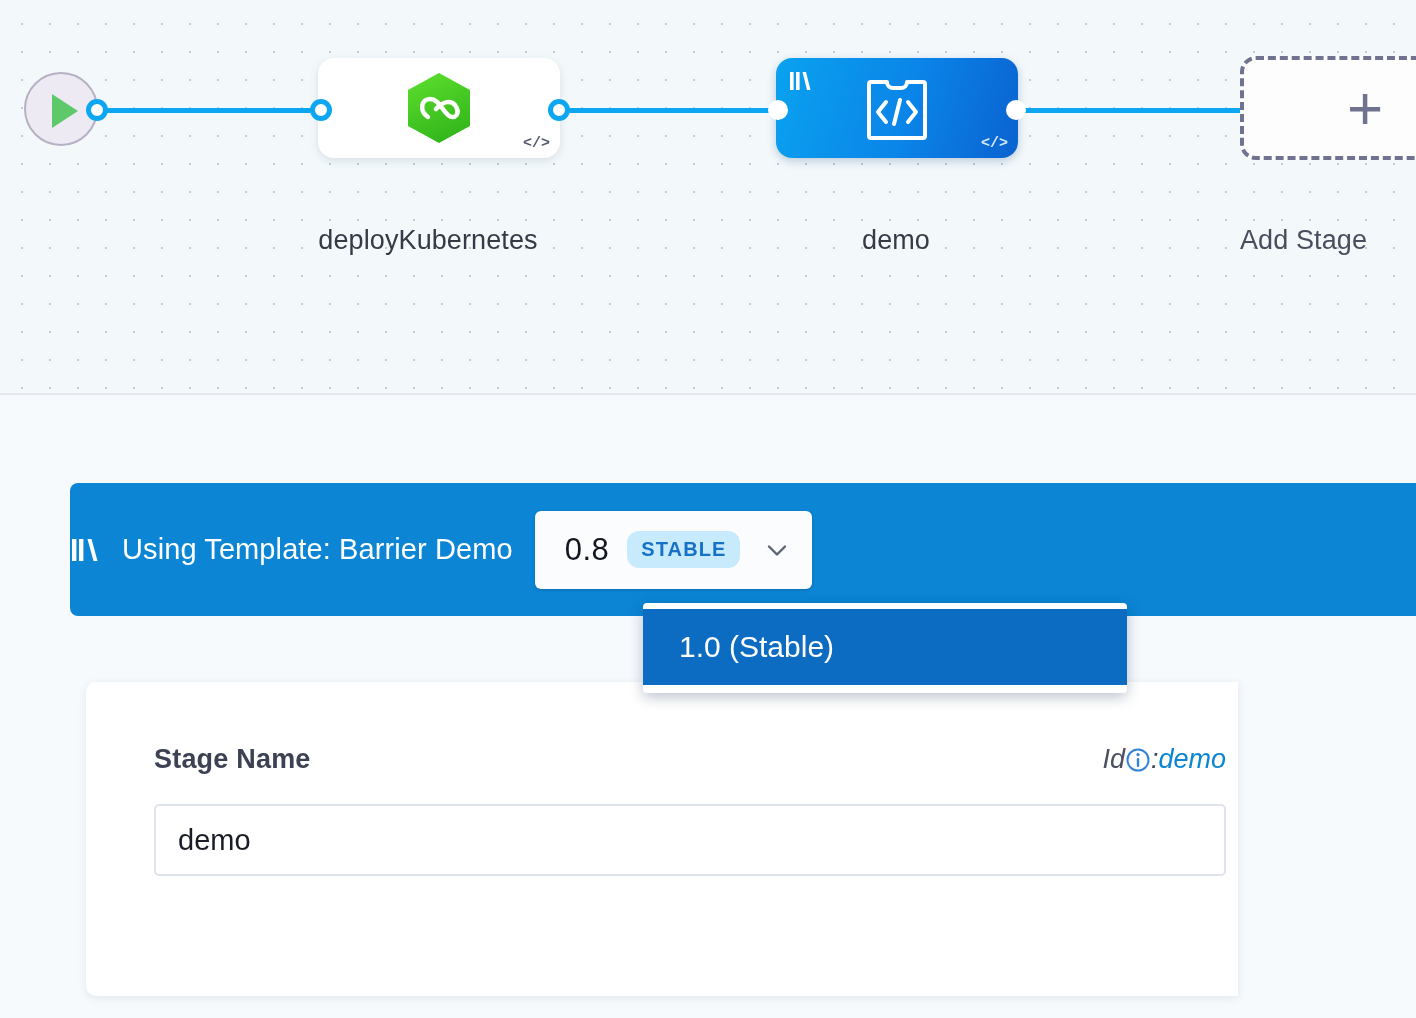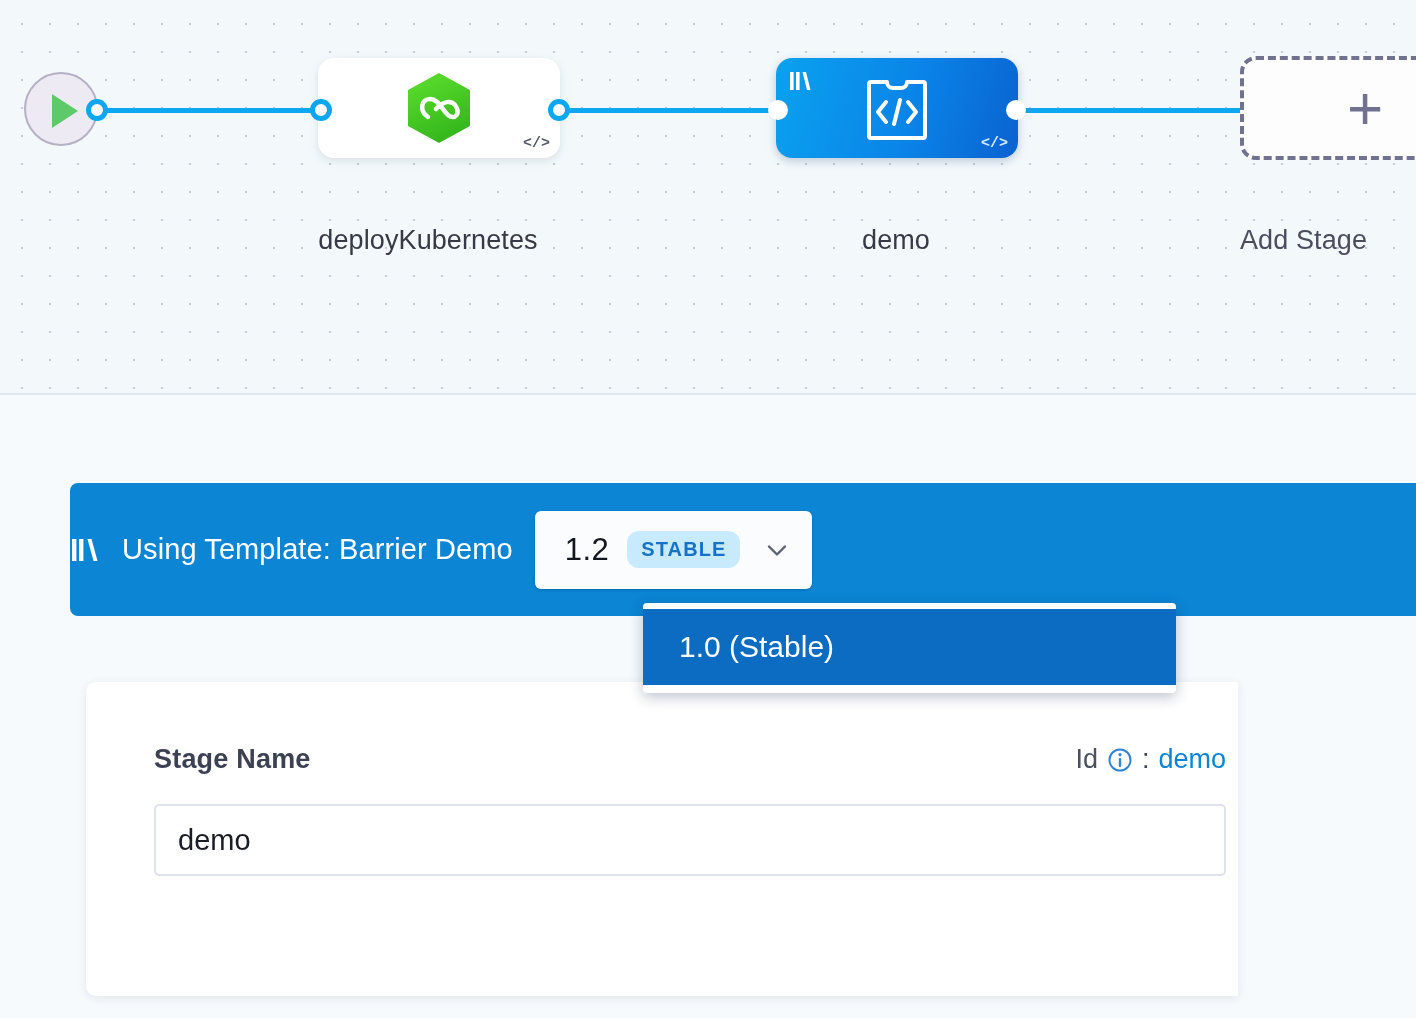--- a/index.html
+++ b/index.html
@@ -228,21 +228,21 @@
   #version-chevron {
     width: 26px; height: 26px;
     flex: 0 0 auto;
     margin-left: 6px;
   }
 
   
   #version-dropdown {
     position: absolute;
     left: 643px; top: 208px;
-    width: 533px;
+    width: 484px;
     background: #ffffff;
     border-radius: 4px;
     box-shadow: 0 4px 14px rgba(10,40,80,.28);
     padding: 6px 0 8px 0;
     z-index: 9;
   }
   .dropdown-option {
     height: 76px;
     display: flex;
     align-items: center;
@@ -278,22 +278,22 @@
   }
   #stage-name-label {
     font-size: 27px;
     font-weight: bold;
     color: #3c4153;
     letter-spacing: .2px;
   }
   #id-display {
     display: flex;
     align-items: center;
-    gap: 9px;
     font-size: 27px;
+    font-style: italic;
   }
   #id-label { color: #4b5160; }
   #id-info-icon { width: 26px; height: 26px; flex: 0 0 auto; cursor: pointer; }
   #id-colon { color: #3c4153; }
   #id-value { color: #0b85d4; }
 
   #stage-name-input {
     position: absolute;
     left: 68px; top: 122px;
     width: 1072px;
@@ -368,21 +368,21 @@
 
   <div id="template-banner">
     <svg class="bars-white" viewBox="0 0 32 30">
       <rect x="2" y="4" width="4.4" height="22" fill="#ffffff"></rect>
       <rect x="9" y="4" width="4.4" height="22" fill="#ffffff"></rect>
       <polygon points="17.5,4 21.5,4 27.5,26 23.5,26" fill="#ffffff"></polygon>
     </svg>
     <span id="banner-text">Using Template: Barrier Demo</span>
 
     <div id="version-select">
-      <span id="version-number">1.2</span>
+      <span id="version-number">0.8</span>
       <span id="version-badge">STABLE</span>
       <svg id="version-chevron" viewBox="0 0 26 26">
         <path d="M5 9.5 L13 17.5 L21 9.5" fill="none" stroke="#5c6374" stroke-width="2.4" stroke-linecap="round" stroke-linejoin="round"></path>
       </svg>
     </div>
   </div>
 
   <div id="version-dropdown">
     <div class="dropdown-option selected">1.0 (Stable)</div>
   </div>

